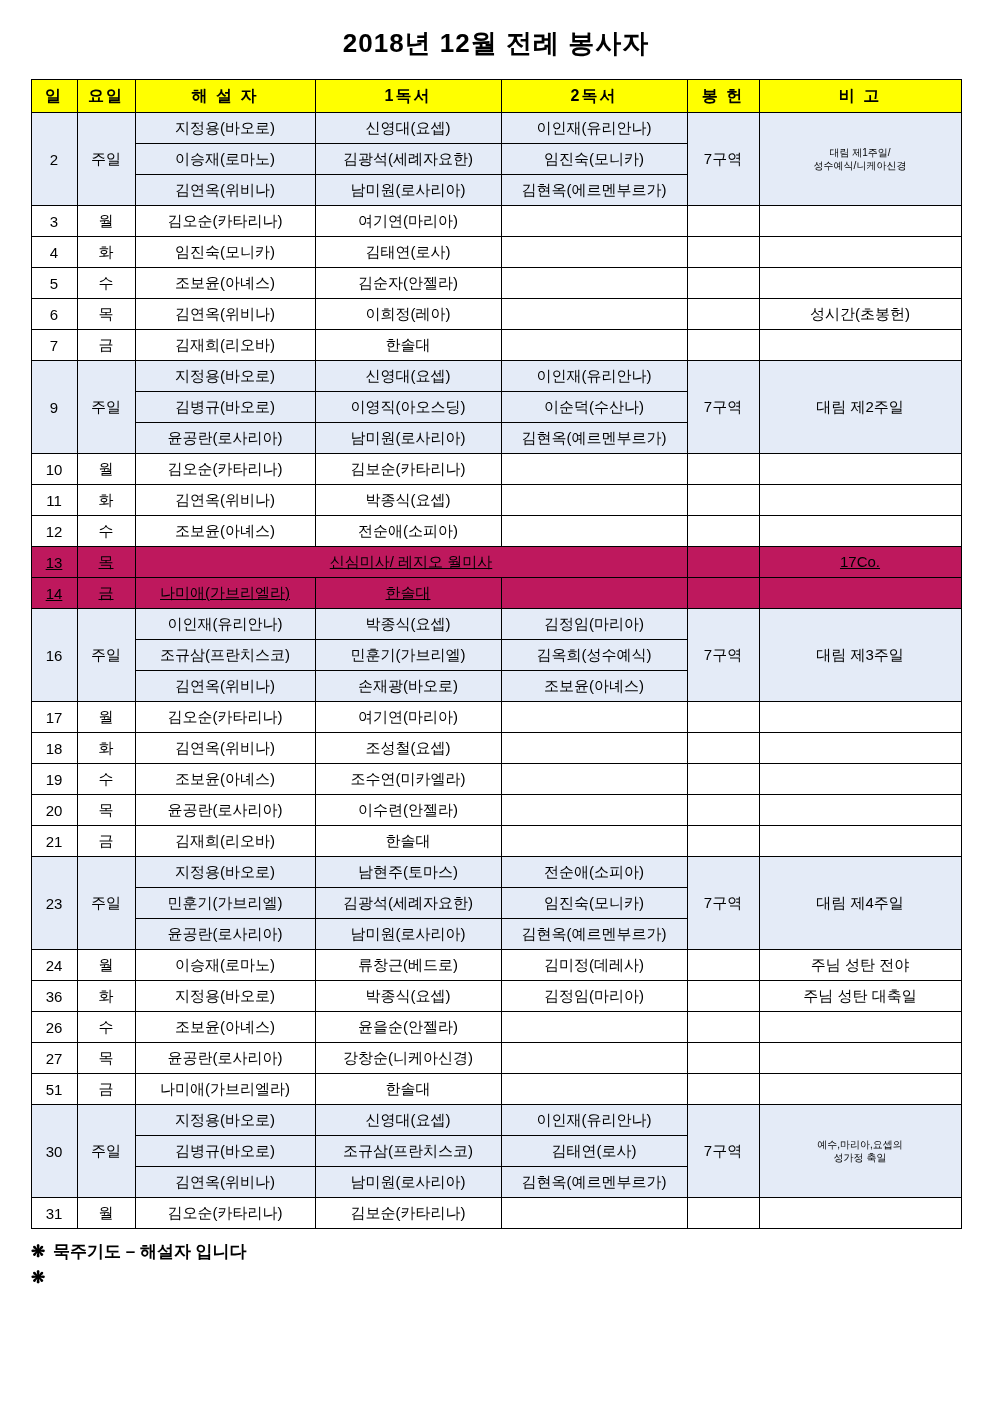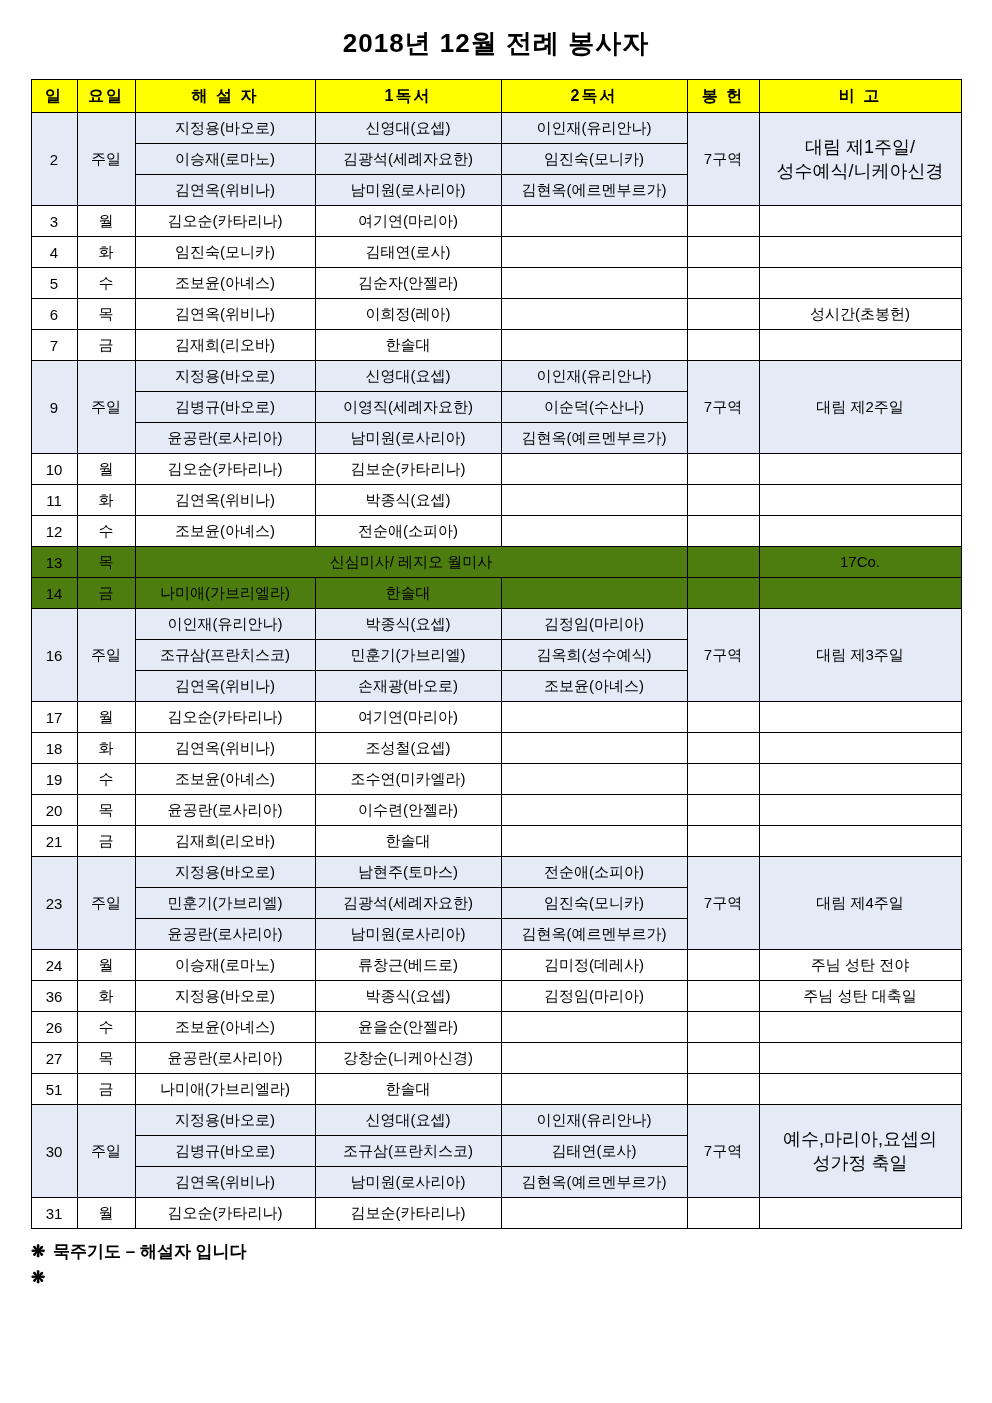--- a/index.html
+++ b/index.html
@@ -59,34 +59,35 @@
   col.c-note { width: 202px; }
 
   td.name {
     text-align: center;
     font-size: 15px;
   }
   tr.sunday td {
     background: #e4ebf7;
   }
   tr.special td {
-    background: #4d7c0f;
+    background: #be185d;
+    text-decoration: underline;
   }
   td.daycell, td.dowcell {
     font-weight: normal;
   }
   td.leftmerge {
     vertical-align: middle;
   }
   td.note {
     font-size: 15px;
     line-height: 1.35;
     white-space: normal;
   }
-  td.note.two-line { font-size: 18px; }
+  td.note.two-line { font-size: 10px; }
   td.wide-text {
     text-align: left;
     padding-left: 8px;
   }
   .footnotes {
     width: 930px;
     margin: 10px auto 0 auto;
     font-size: 17px;
     line-height: 1.5;
   }
@@ -201,21 +202,21 @@
           <td class="daycell leftmerge" rowspan="3">9</td>
           <td class="dowcell leftmerge" rowspan="3">주일</td>
           <td class="name">지정용(바오로)</td>
           <td class="name">신영대(요셉)</td>
           <td class="name">이인재(유리안나)</td>
           <td class="leftmerge" rowspan="3">7구역</td>
           <td class="note leftmerge" rowspan="3">대림 제2주일</td>
         </tr>
         <tr class="sunday">
           <td class="name">김병규(바오로)</td>
-          <td class="name">이영직(세례자요한)</td>
+          <td class="name">이영직(아오스딩)</td>
           <td class="name">이순덕(수산나)</td>
         </tr>
         <tr class="sunday">
           <td class="name">윤공란(로사리아)</td>
           <td class="name">남미원(로사리아)</td>
           <td class="name">김현옥(예르멘부르가)</td>
         </tr>
         <tr>
           <td class="daycell leftmerge" rowspan="1">10</td>
           <td class="dowcell leftmerge" rowspan="1">월</td>

